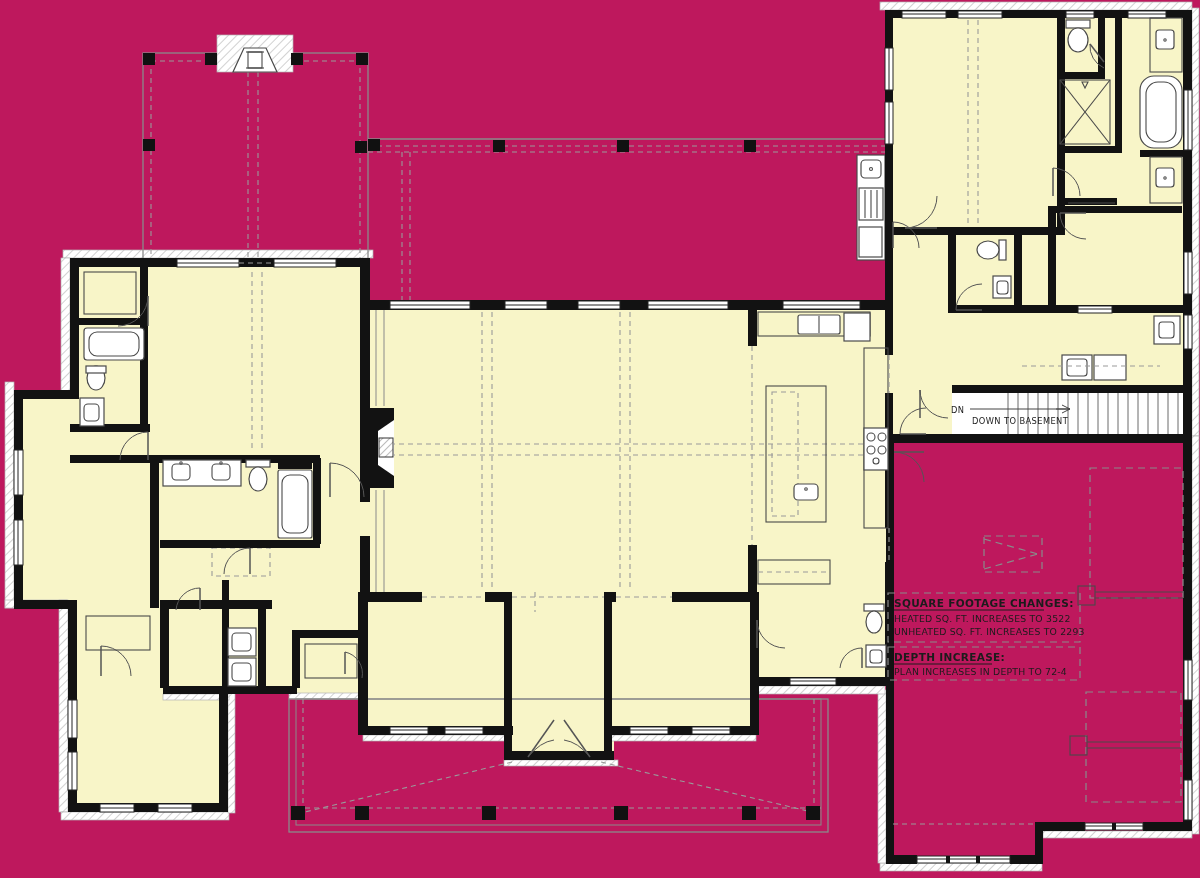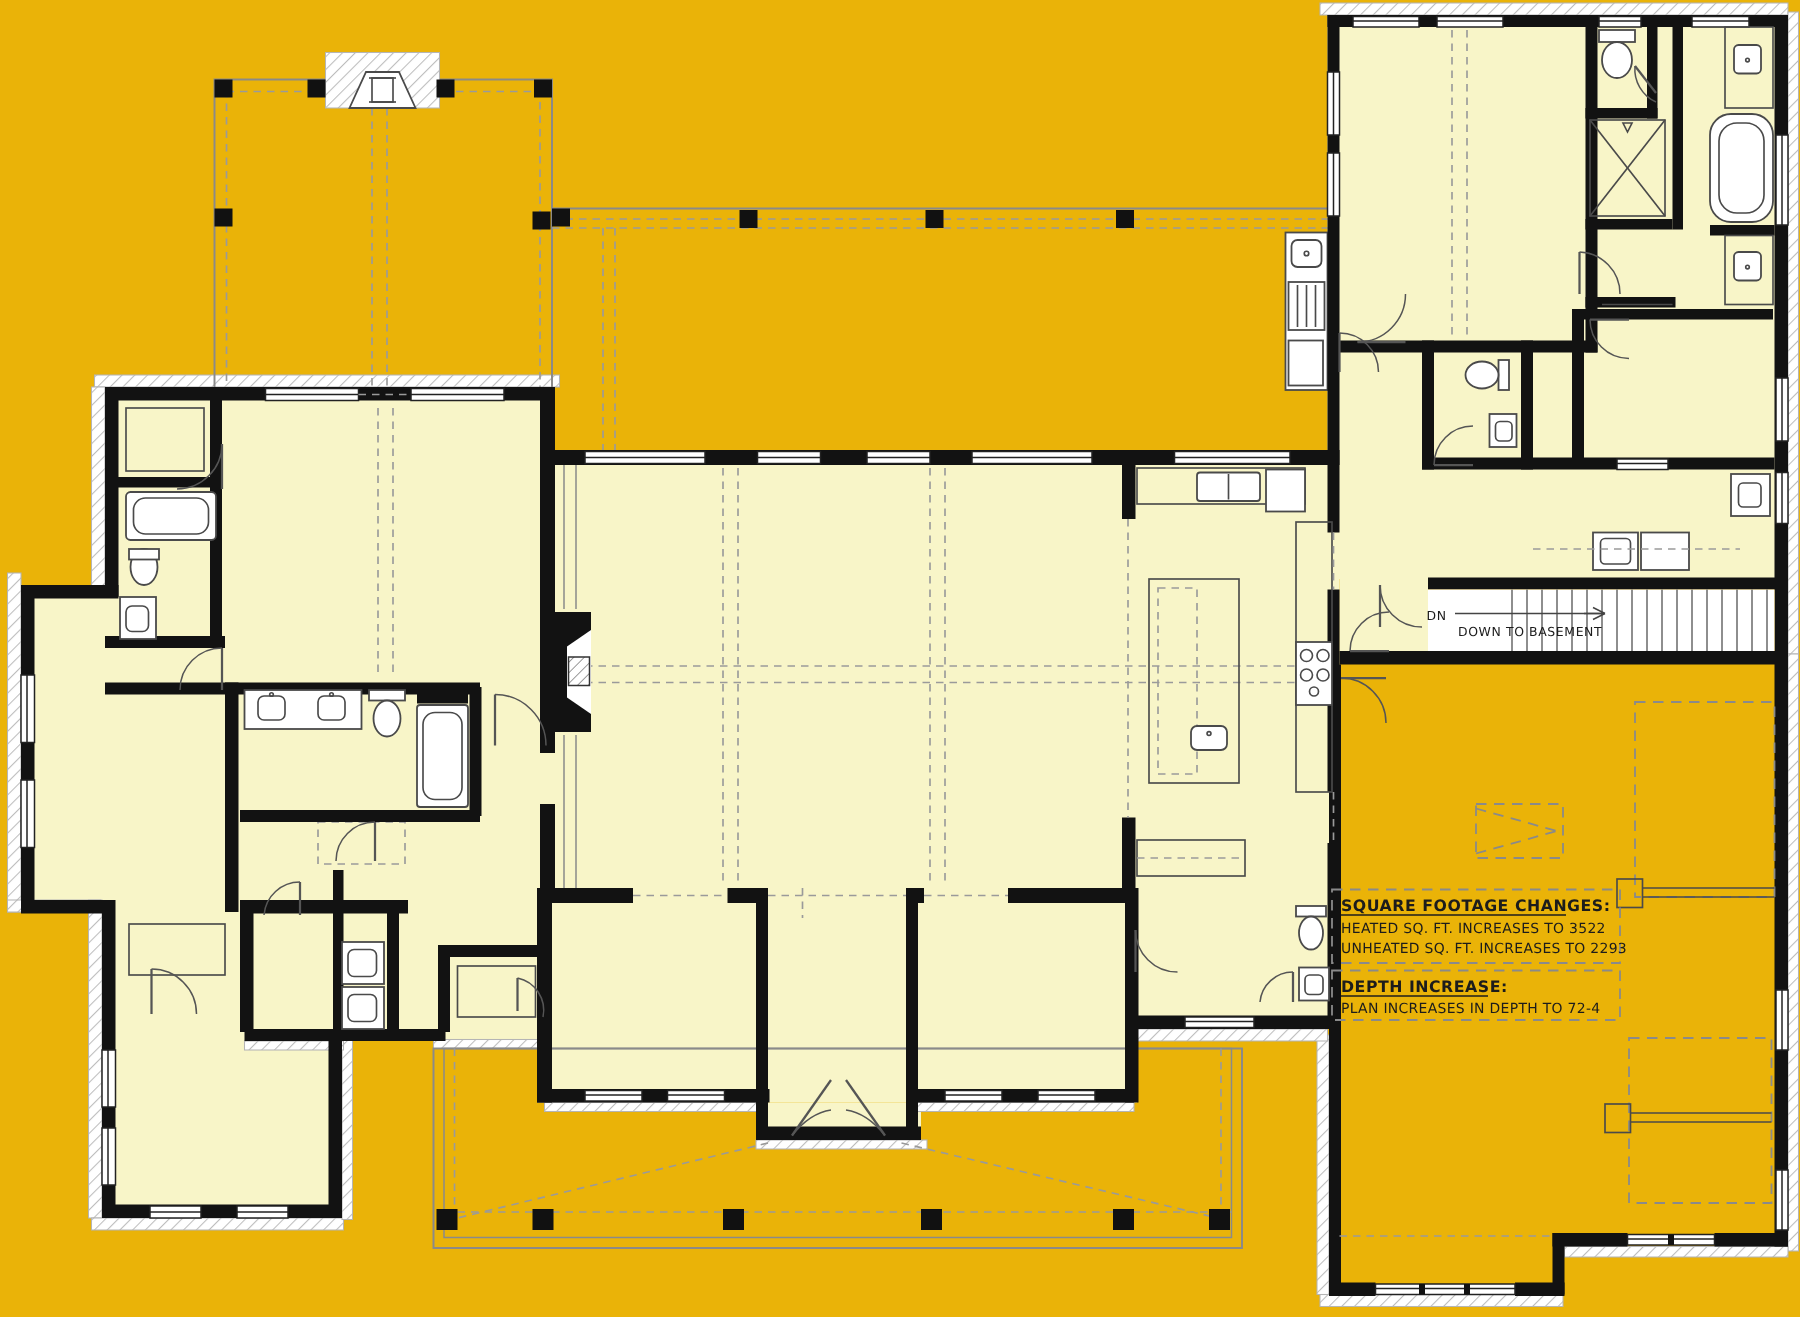--- a/index.html
+++ b/index.html
@@ -1,16 +1,16 @@
 <!DOCTYPE html>
 <html style="--room-fill: #F8F5C8; --wall: #121212; --line-gray: #8a8a8a; --hatch-gray: #c3c3c3; --fixture-gray: #4a4a4a; --text-color: #1c1c1c;"><head>
 <meta charset="utf-8">
 <style>
   html,body{margin:0;padding:0;background:#fff;}
-  .page{width:1200px;height:878px;position:relative;background:#eab308;overflow:hidden;}
+  .page{width:1200px;height:878px;position:relative;background:#be185d;overflow:hidden;}
   svg{display:block;}
   svg text{font-family:"DejaVu Sans",sans-serif;fill:var(--text-color);}
   .t-title{font-size:10.5px;font-weight:bold;letter-spacing:.35px;}
   .t-body{font-size:9.3px;letter-spacing:.2px;}
   .t-small{font-size:8.3px;letter-spacing:.4px;}
   .room{fill:var(--room-fill);}
   .wall{fill:var(--wall);}
   .thin{fill:none;stroke:var(--line-gray);stroke-width:1.3;}
   .thin2{fill:none;stroke:var(--line-gray);stroke-width:1;}
   .dash{fill:none;stroke:var(--line-gray);stroke-dasharray:7 5;stroke-width:1.2;}

